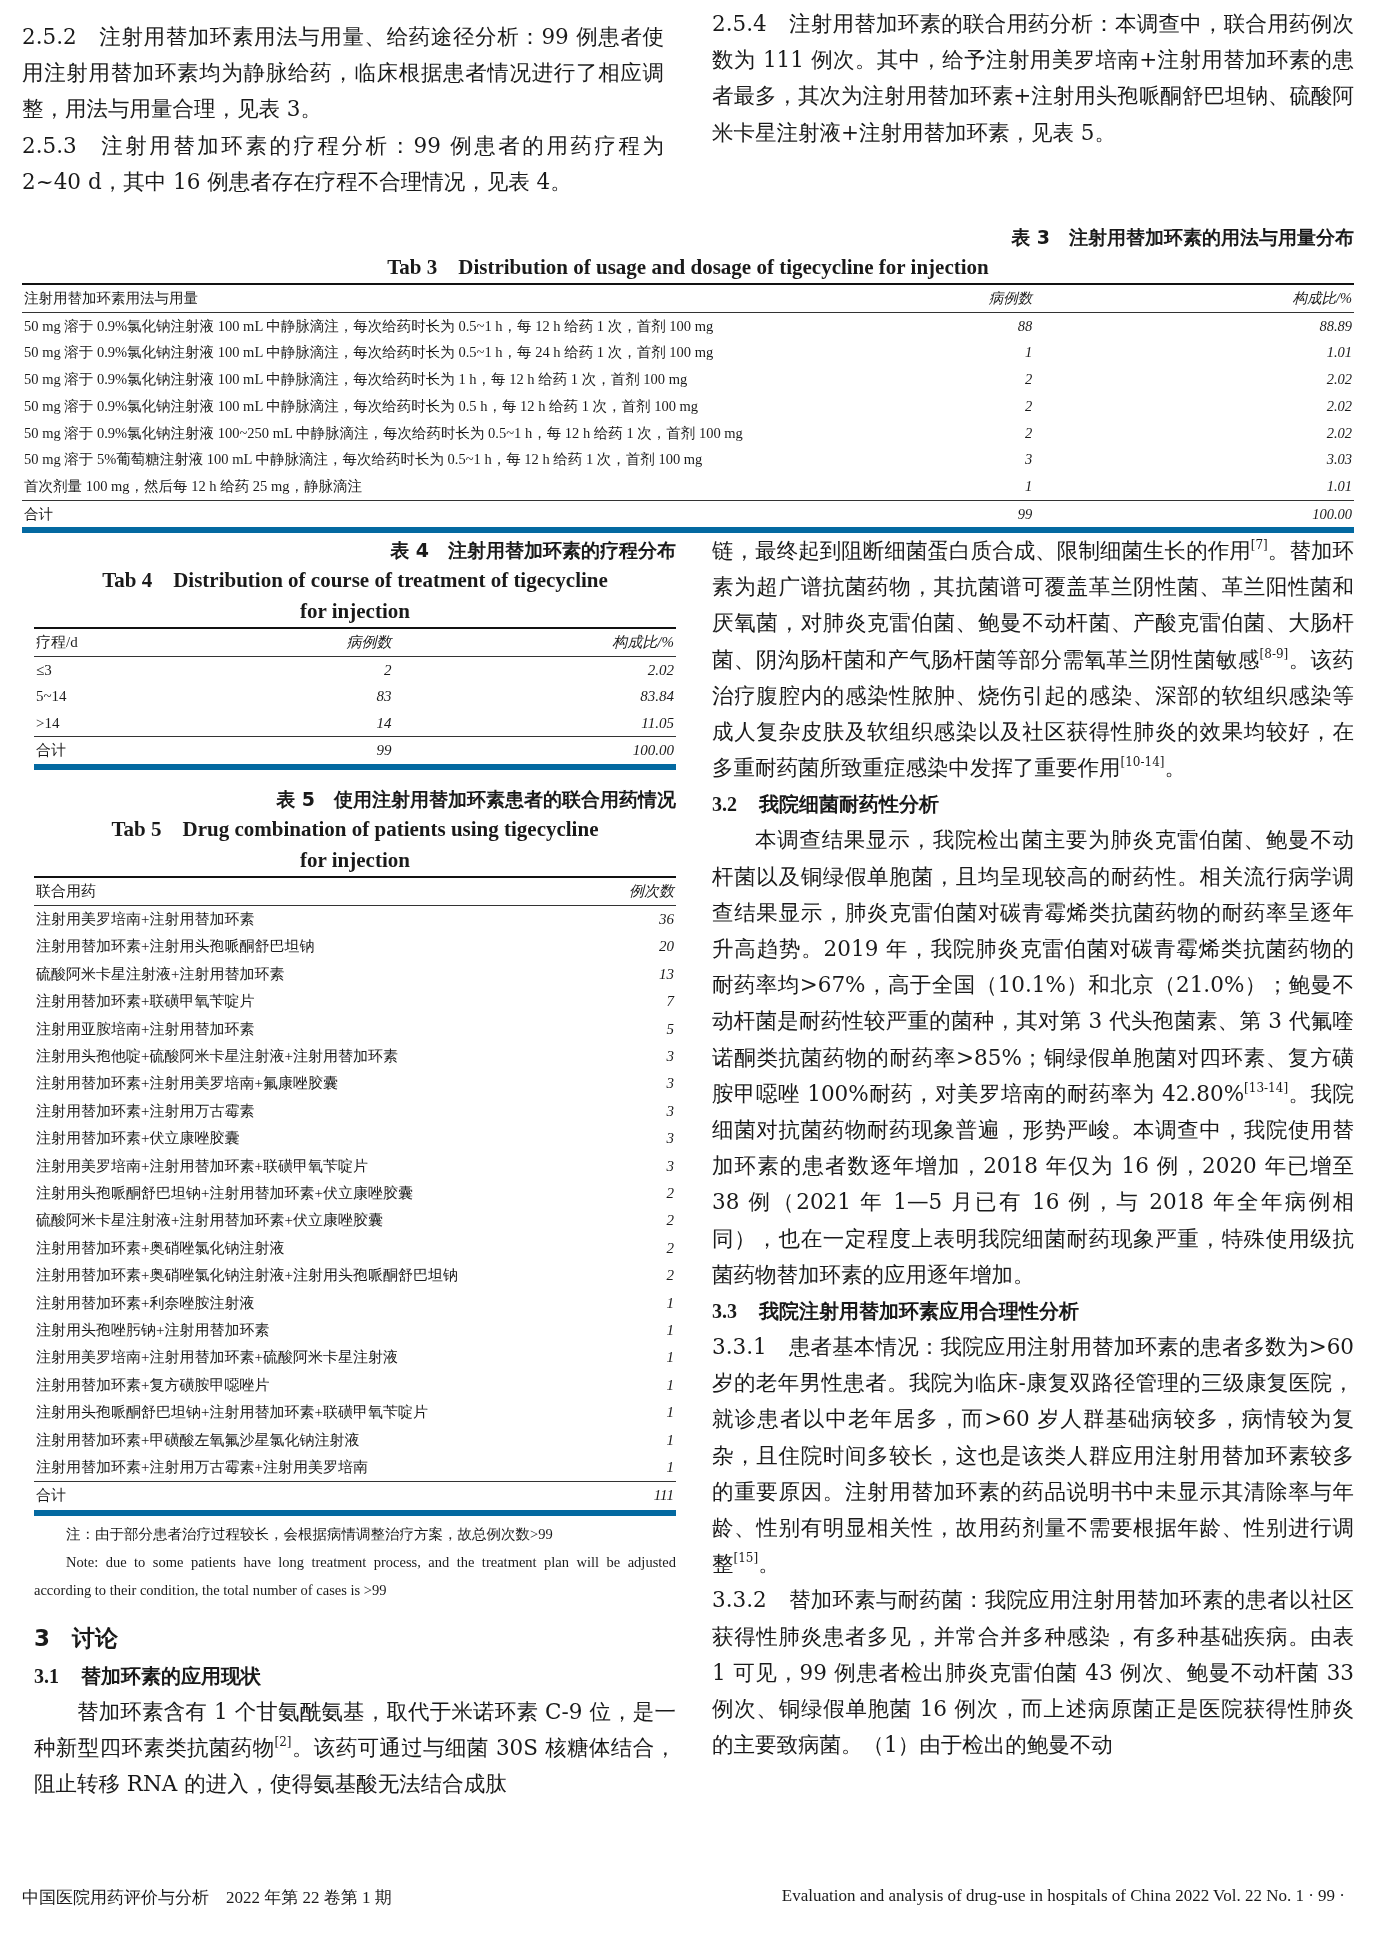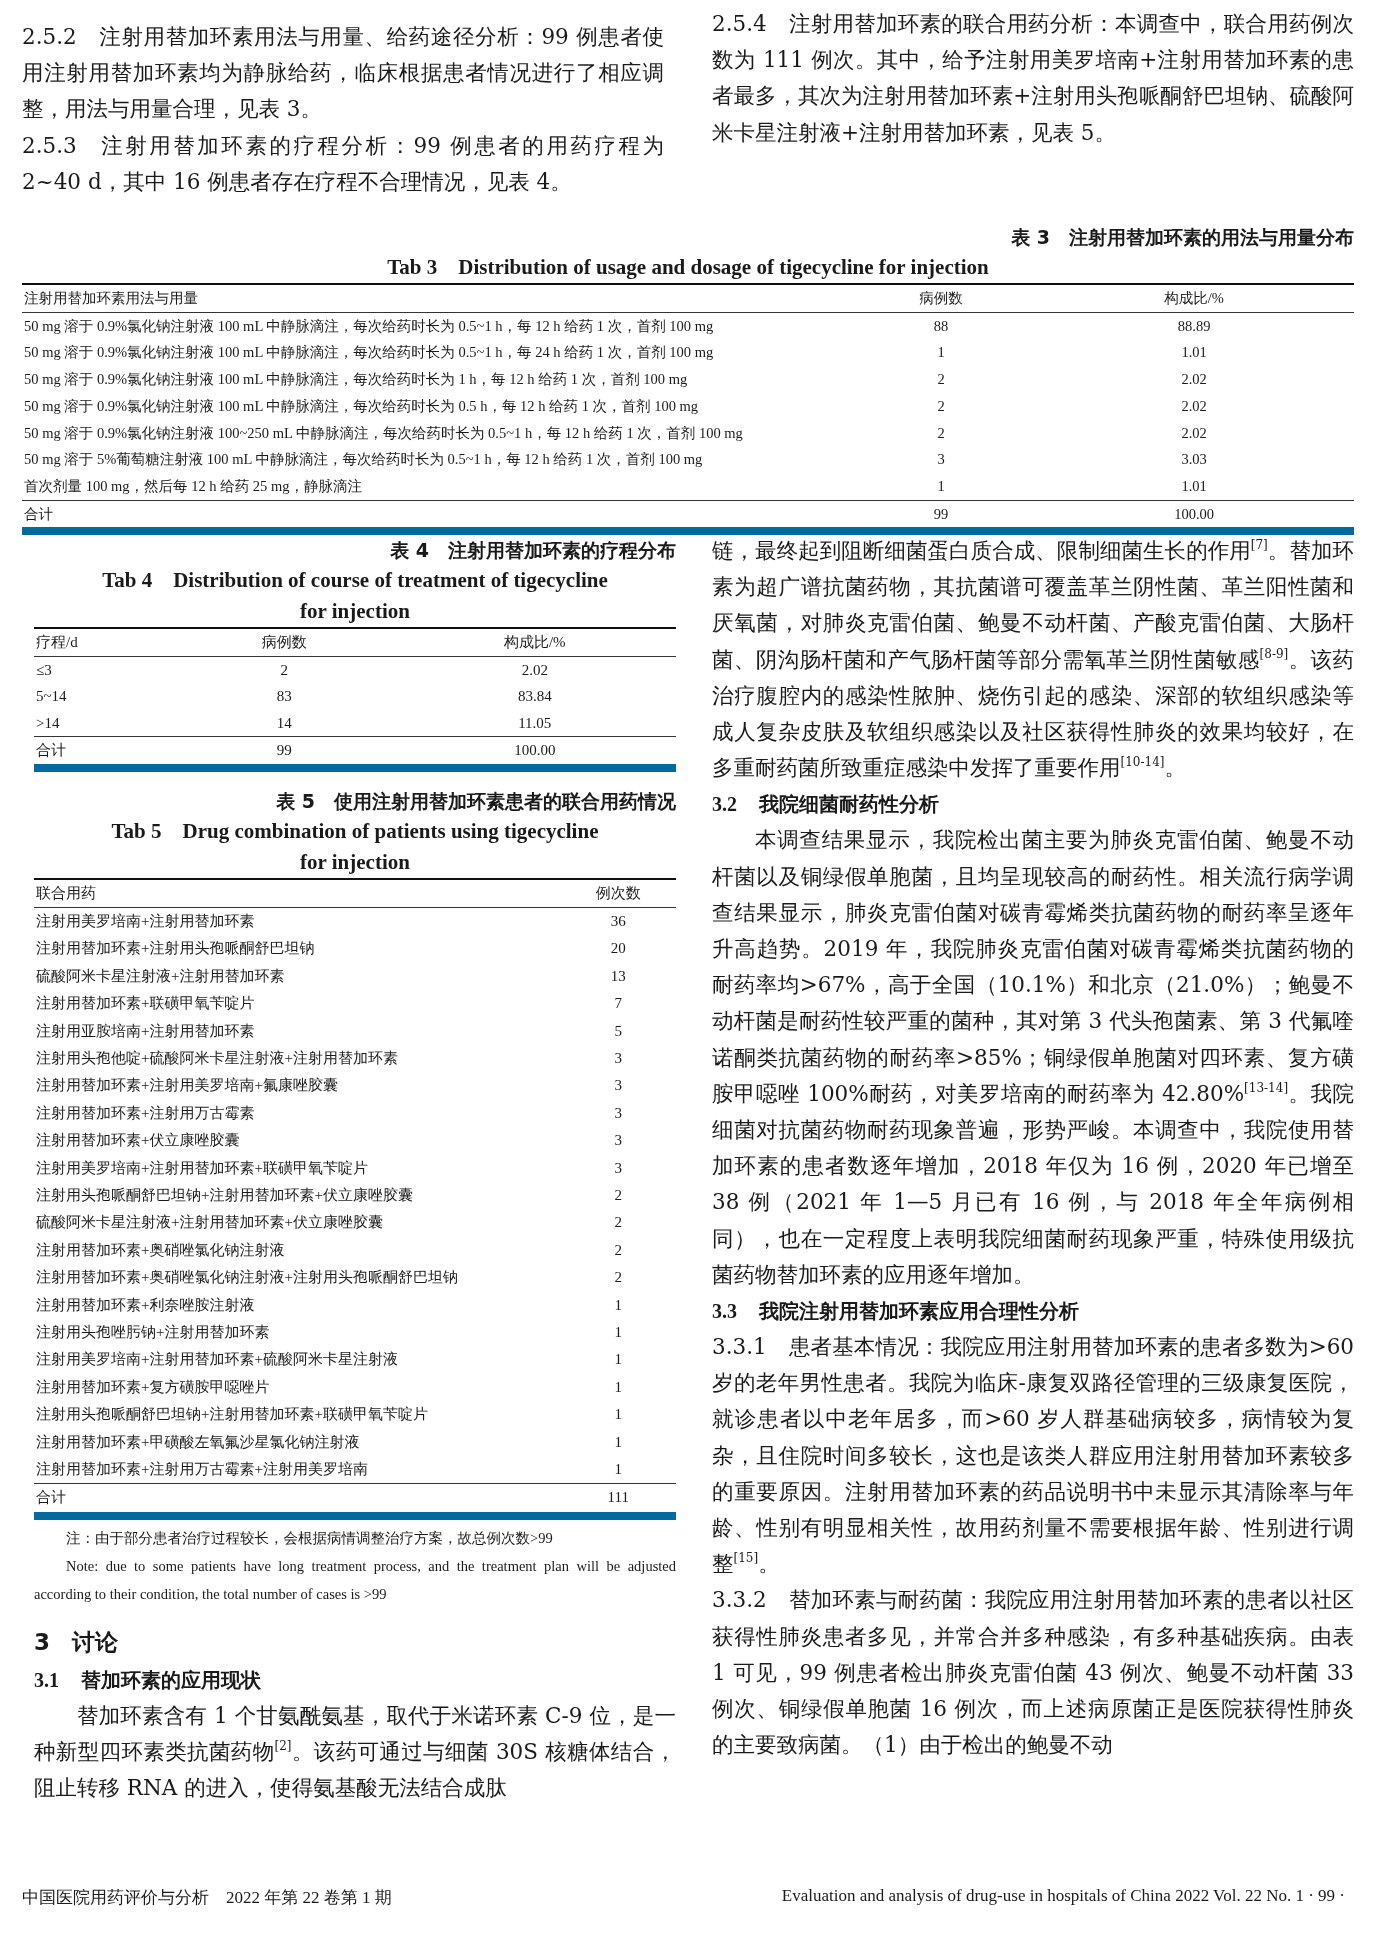--- a/index.html
+++ b/index.html
@@ -26,22 +26,22 @@
   .h2 .num { margin-right: 22px; }
   .h3 { font-family: "DejaVu Sans", "Liberation Sans", sans-serif; font-weight: bold; font-size: 20px; line-height: 36px; margin: 0; }
   .h3 .num { font-family: "Liberation Serif", serif; margin-right: 22px; }
 
   
   .tbl-title-cn { font-family: "DejaVu Sans", "Liberation Sans", sans-serif; font-weight: bold; font-size: 19px; text-align: right; line-height: 30px; margin: 0; }
   .tbl-title-en { font-family: "Liberation Serif", serif; font-weight: bold; font-size: 21px; text-align: center; line-height: 31px; margin: 0; }
   table.tbl { border-collapse: collapse; width: 100%; font-family: "Liberation Serif", "DejaVu Serif", serif; font-size: 14.5px; }
   table.tbl th, table.tbl td { font-weight: normal; padding: 0 2px; height: 26.7px; line-height: 26.7px; white-space: nowrap; }
   table.tbl thead tr { border-top: 2px solid #111; border-bottom: 1.2px solid #333; }
-  table.tbl tbody tr.total { border-top: 1.2px solid #333; border-bottom: 8px solid #0369a1; }
-  .c { text-align: center; }
+  table.tbl tbody tr.total { border-top: 1.2px solid #333; border-bottom: 6px solid #0369a1; }
+  .c { text-align: right; font-style: italic; }
   .l { text-align: left; }
 
   #table3 { position: absolute; left: 22px; top: 222px; width: 1332px; }
   #table3 table.tbl td, #table3 table.tbl th { height: 26.7px; }
   #table4 { margin-top: 0; }
   #table4 table.tbl td, #table4 table.tbl th { height: 26.5px; line-height: 26.5px; font-size: 15px; }
   #table5 { margin-top: 14px; }
   #table5 table.tbl td, #table5 table.tbl th { height: 27.4px; line-height: 27.4px; font-size: 15px; }
 
   .note { font-family: "Liberation Serif", serif; font-size: 14.5px; line-height: 28px; margin: 4px 0 0 0; }

